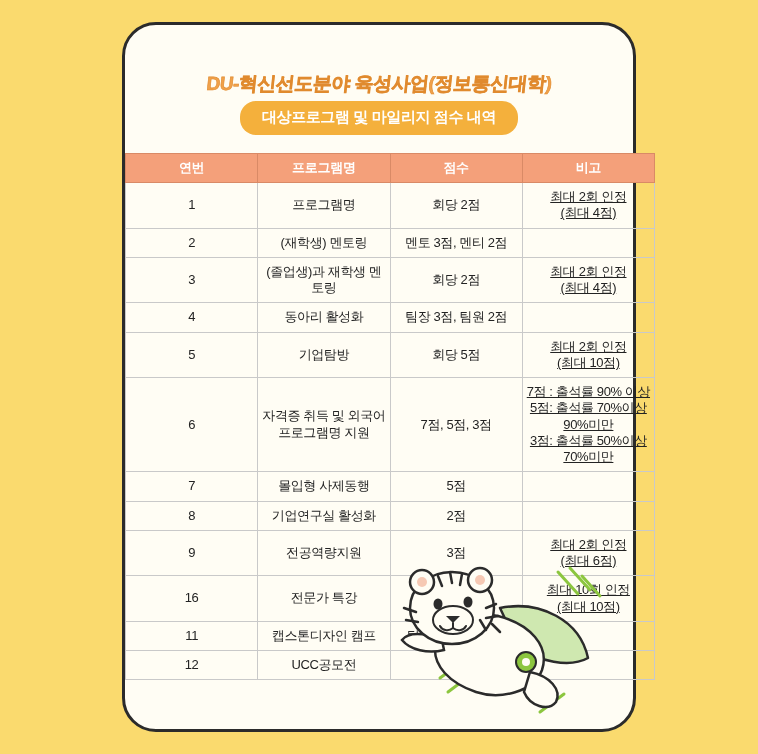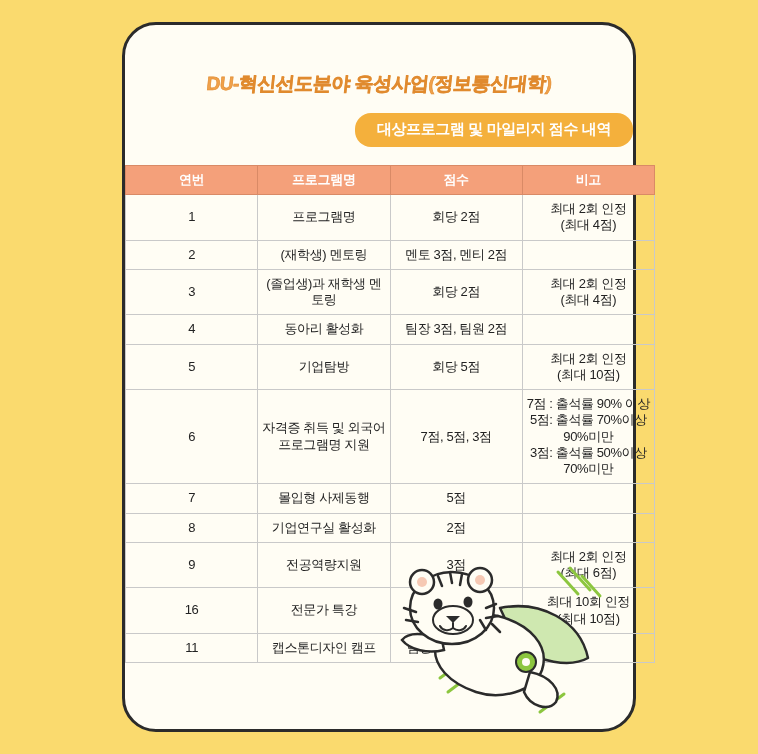--- a/index.html
+++ b/index.html
@@ -29,22 +29,22 @@
     margin-top: 46px;
     font-size: 19px;
     font-weight: bold;
     color: #f0a14a;
     letter-spacing: -0.5px;
     -webkit-text-stroke: 0.6px #e08a2e;
     transform: skewX(-6deg);
   }
   .subtitle-wrap {
     display: flex;
-    justify-content: flex-end;
-    margin-top: 16px;
+    justify-content: center;
+    margin-top: 4px;
   }
   .subtitle {
     background: #f4b03c;
     color: #ffffff;
     font-size: 15px;
     font-weight: bold;
     padding: 7px 22px 8px 22px;
     border-radius: 16px;
     letter-spacing: -0.4px;
   }
@@ -68,21 +68,21 @@
     font-size: 13px;
     color: #232323;
     text-align: center;
     padding: 6px 3px;
     letter-spacing: -0.4px;
     line-height: 1.25;
   }
   td.col-no { width: 42px; }
   td.col-name { width: 172px; }
   td.col-score { width: 102px; }
-  td.col-note { width: 142px; }
+  td.col-note { width: 142px; text-decoration: underline; }
   td.note-small {
     font-size: 9px;
     line-height: 1.35;
     text-align: left;
     padding-left: 6px;
     color: #2c2c2c;
   }
   .footer {
     position: absolute;
     left: 24px;
@@ -190,20 +190,26 @@
           <td class="col-name">전문가 특강</td>
           <td class="col-score">회당 1점</td>
           <td class="col-note">최대 10회 인정<br>(최대 10점)</td>
         </tr>
         <tr>
           <td class="col-no">11</td>
           <td class="col-name">캡스톤디자인 캠프</td>
           <td class="col-score">팀장 5점,팀원 3점</td>
           <td class="col-note"></td>
         </tr>
+        <tr>
+          <td class="col-no">12</td>
+          <td class="col-name">UCC공모전</td>
+          <td class="col-score">3점</td>
+          <td class="col-note"></td>
+        </tr>
       </tbody>
   </table>
 
 
   <svg class="mascot" viewBox="0 0 235 175">
 
     <g stroke="#8cc63f" stroke-width="3" stroke-linecap="round" fill="none">
       <line x1="178" y1="22" x2="198" y2="44"></line>
       <line x1="190" y1="18" x2="210" y2="40"></line>
       <line x1="202" y1="26" x2="220" y2="46"></line>

